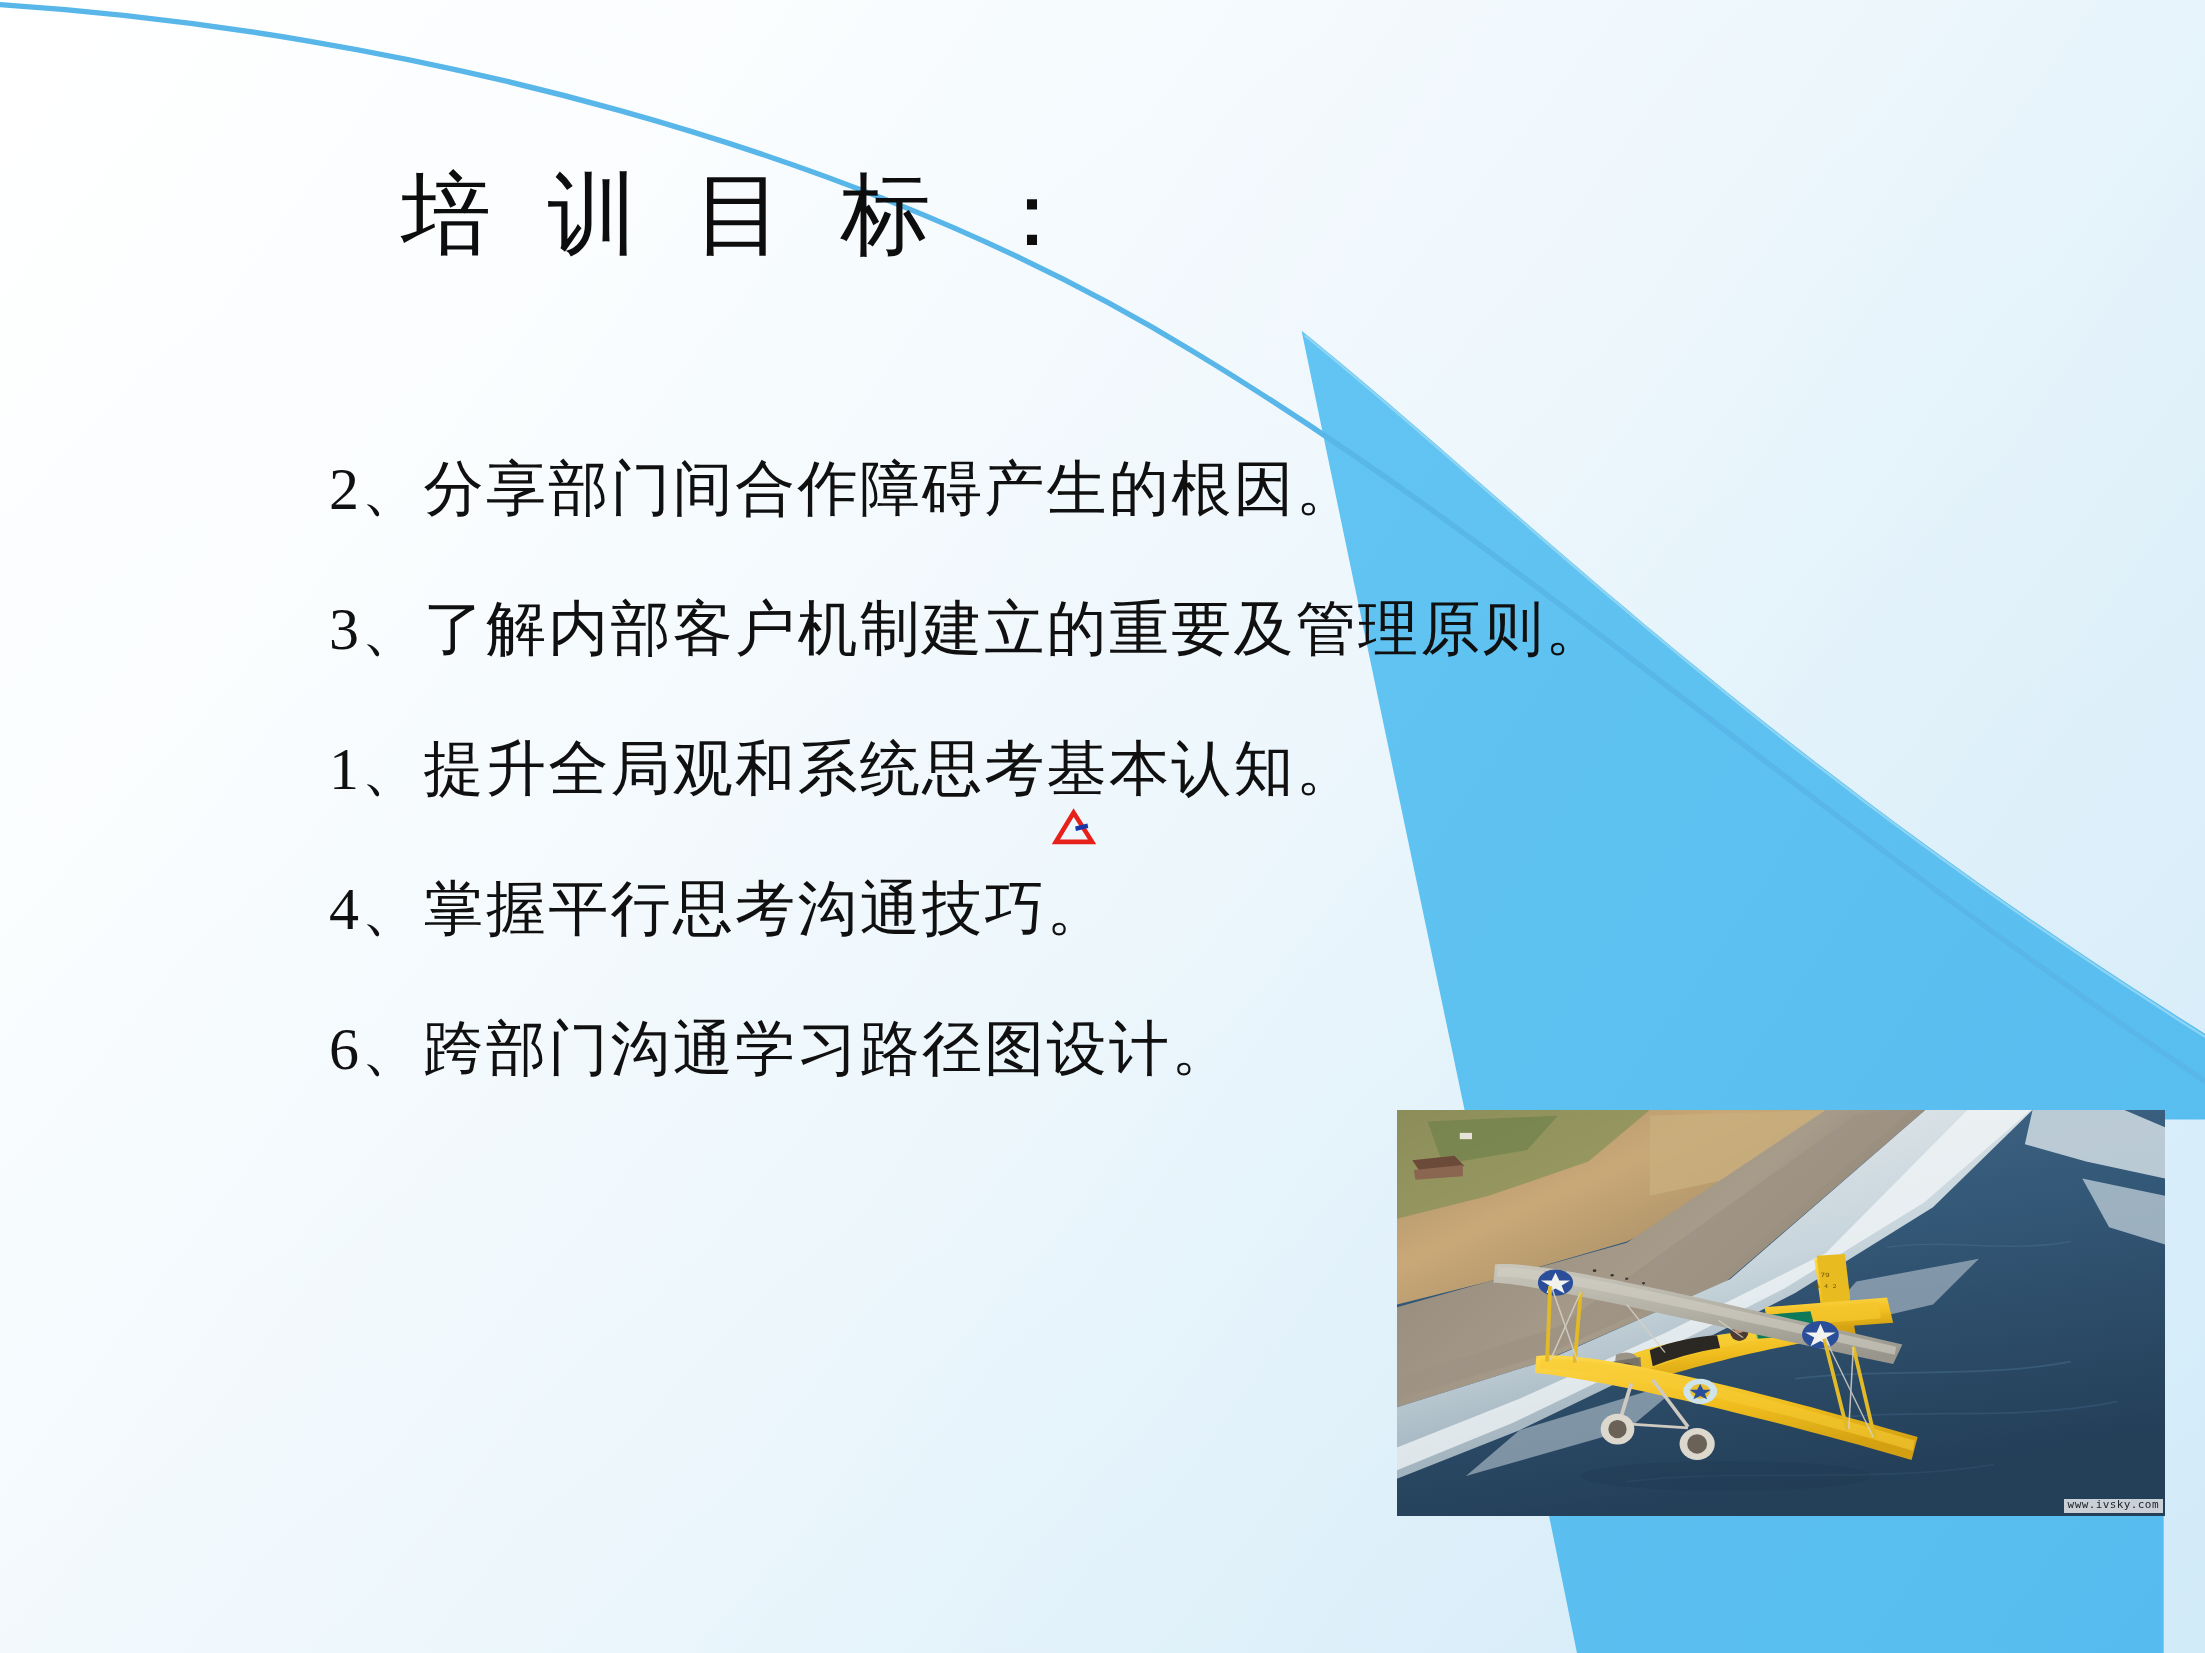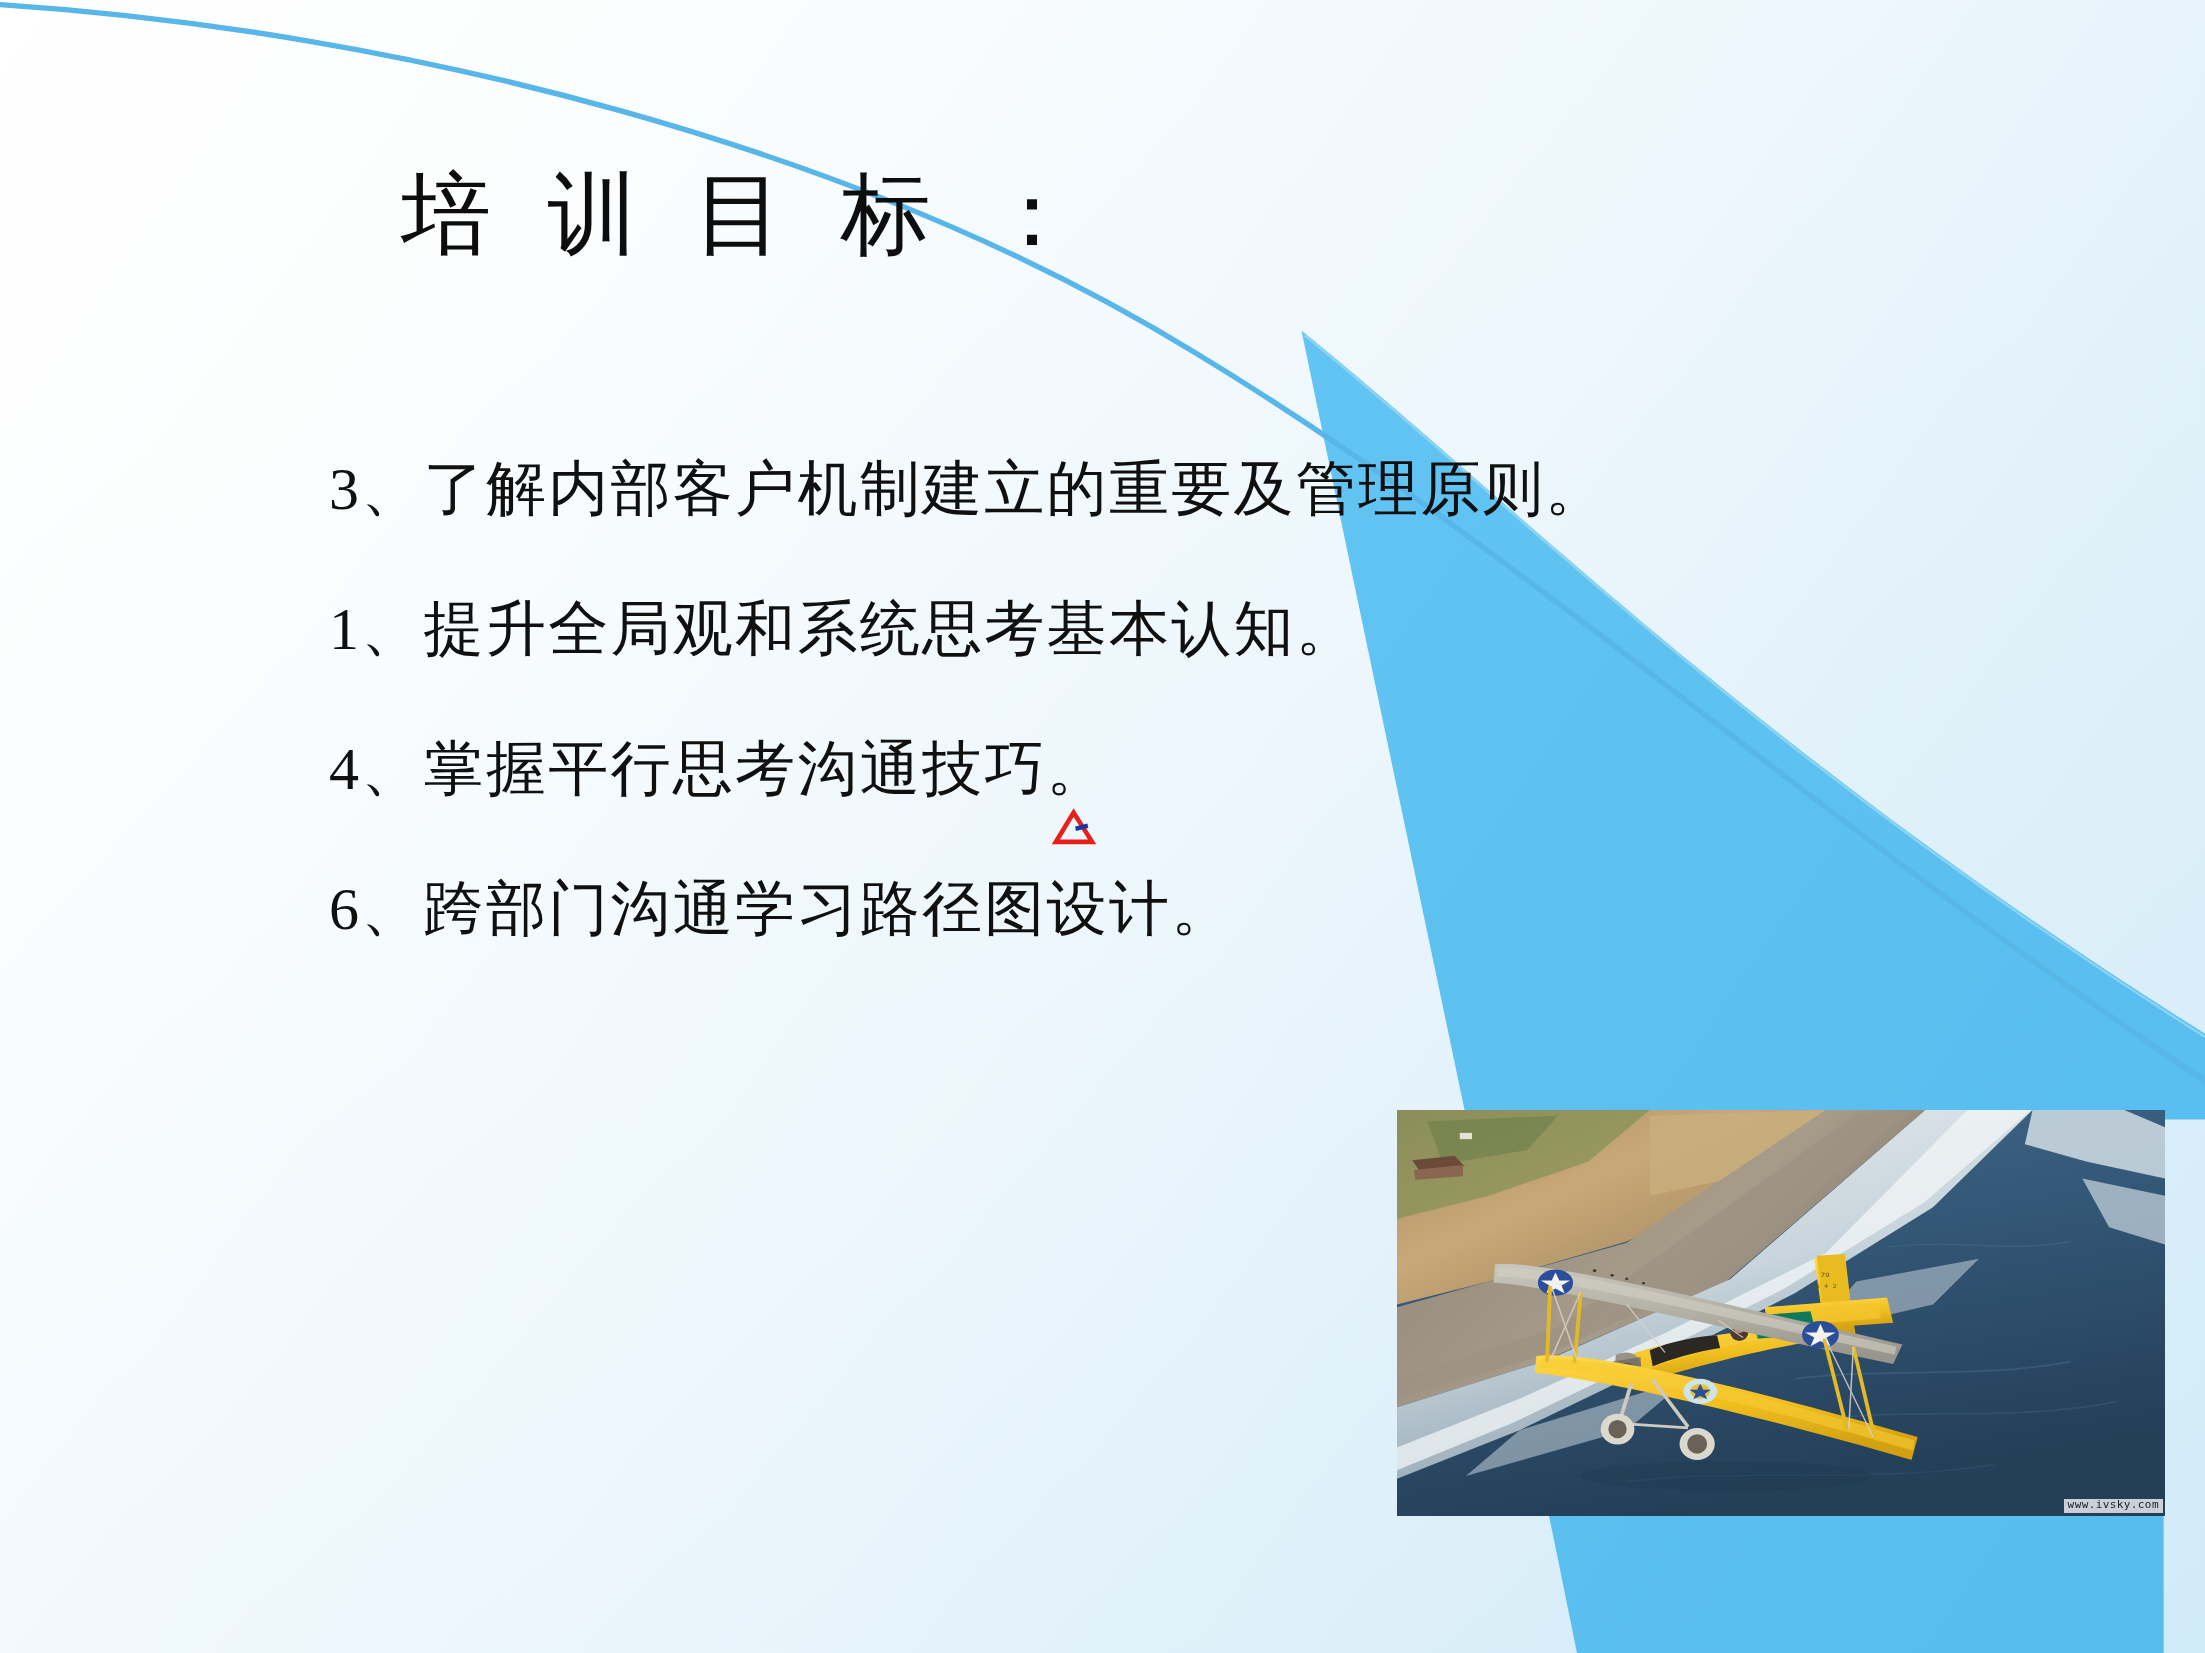--- a/index.html
+++ b/index.html
@@ -141,20 +141,21 @@
     <path fill="none" stroke="#58B6E8" stroke-width="7" stroke-linecap="round" d="M 0 6
              C 520 40, 1120 190, 1560 460
              C 1990 720, 2330 1040, 2880 1412"></path>
 
     <path fill="none" stroke="#9AD9F5" stroke-width="3" opacity="0.8" d="M 1704 438 C 1962 645, 2292 984, 2880 1354"></path>
   </svg>
 
   <div class="title">培 训 目 标 ：</div>
 
   <div class="bullets">
+    <div class="bullet-line">2、分享部门间合作障碍产生的根因。</div>
     <div class="bullet-line">3、了解内部客户机制建立的重要及管理原则。</div>
     <div class="bullet-line">1、提升全局观和系统思考基本认知。</div>
     <div class="bullet-line">4、掌握平行思考沟通技巧。</div>
     <div class="bullet-line">6、跨部门沟通学习路径图设计。</div>
   </div>
 
   <svg class="mini-mark" viewBox="0 0 70 52">
     <path d="M 28 6 L 52 44 L 5 44 Z" fill="none" stroke="#E8201A" stroke-width="6" stroke-linejoin="miter"></path>
     <path d="M 30 24 L 46 20 L 47 26 L 31 30 Z" fill="#1A35A8"></path>
   </svg>

